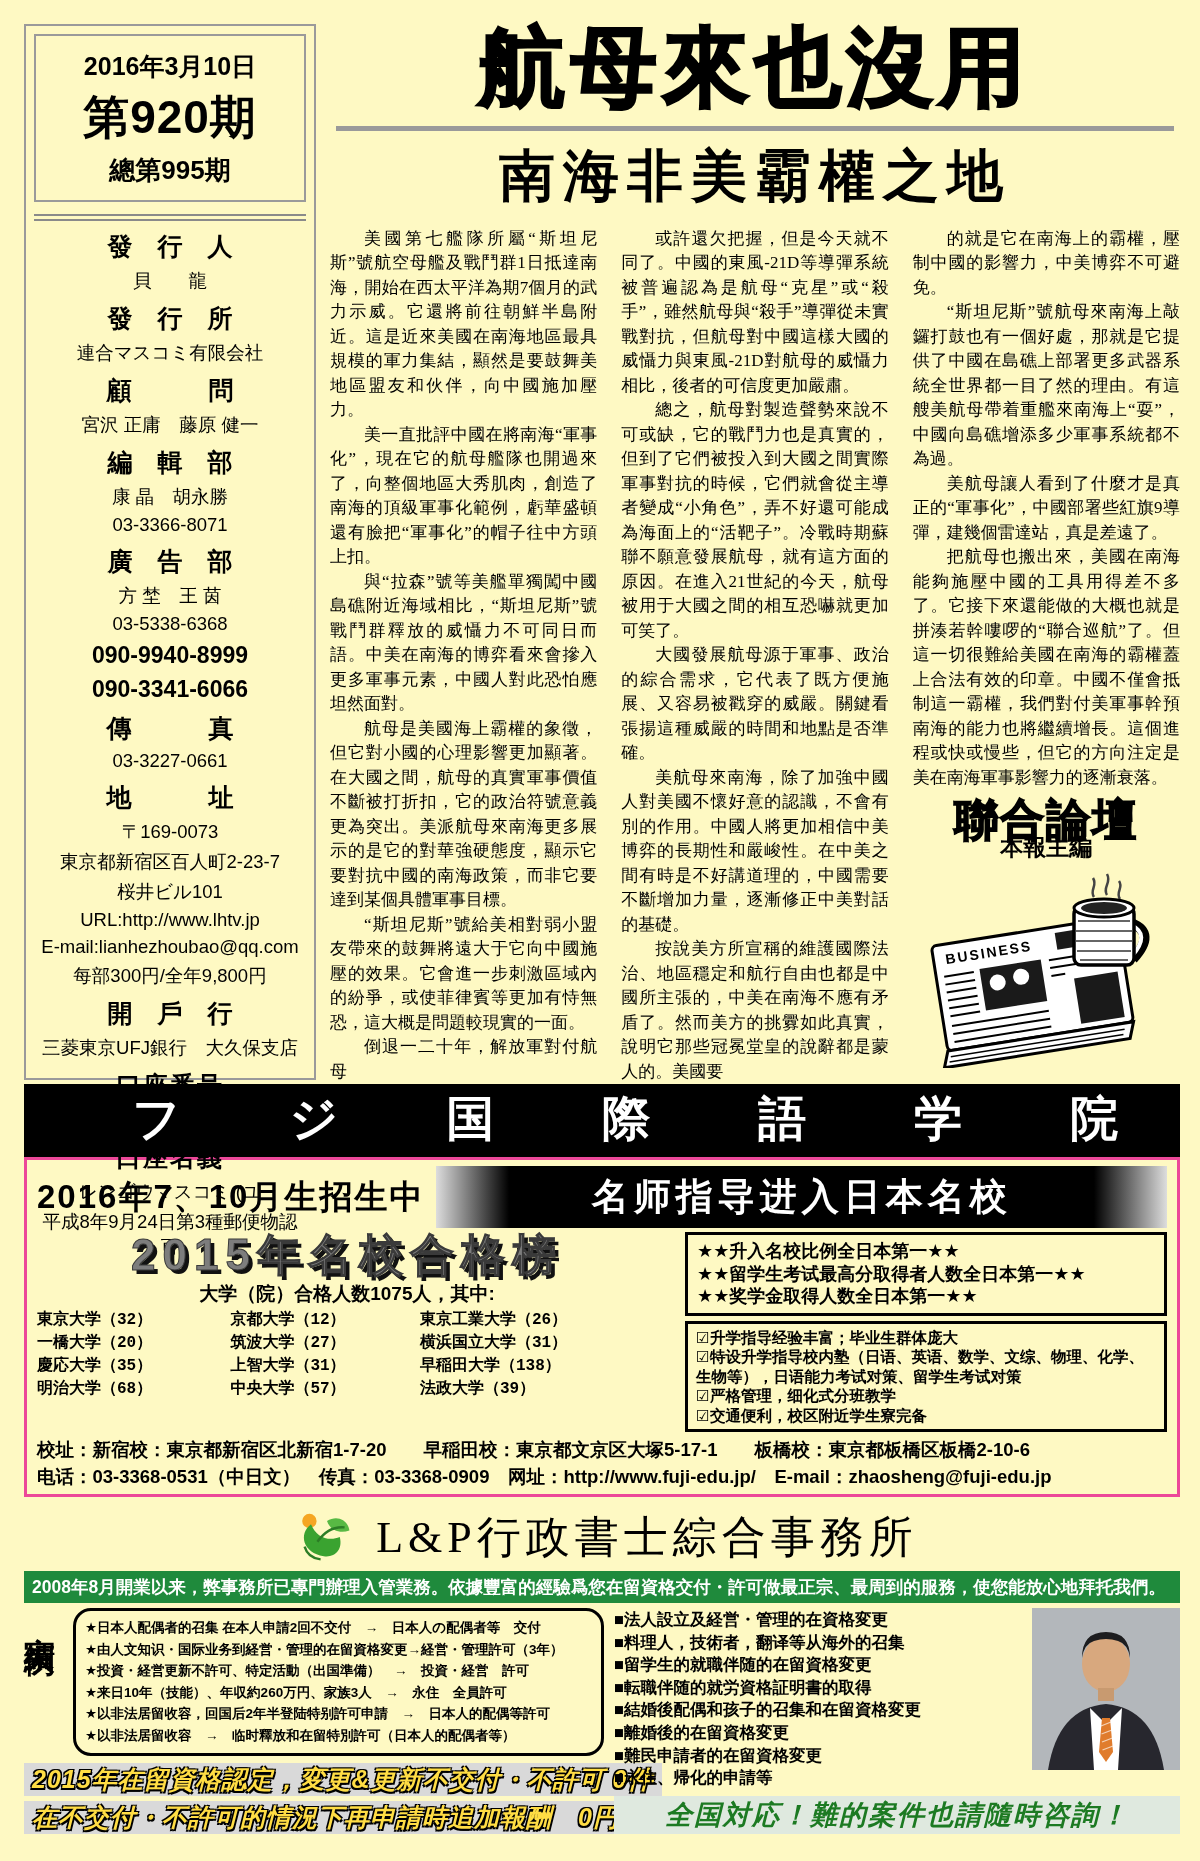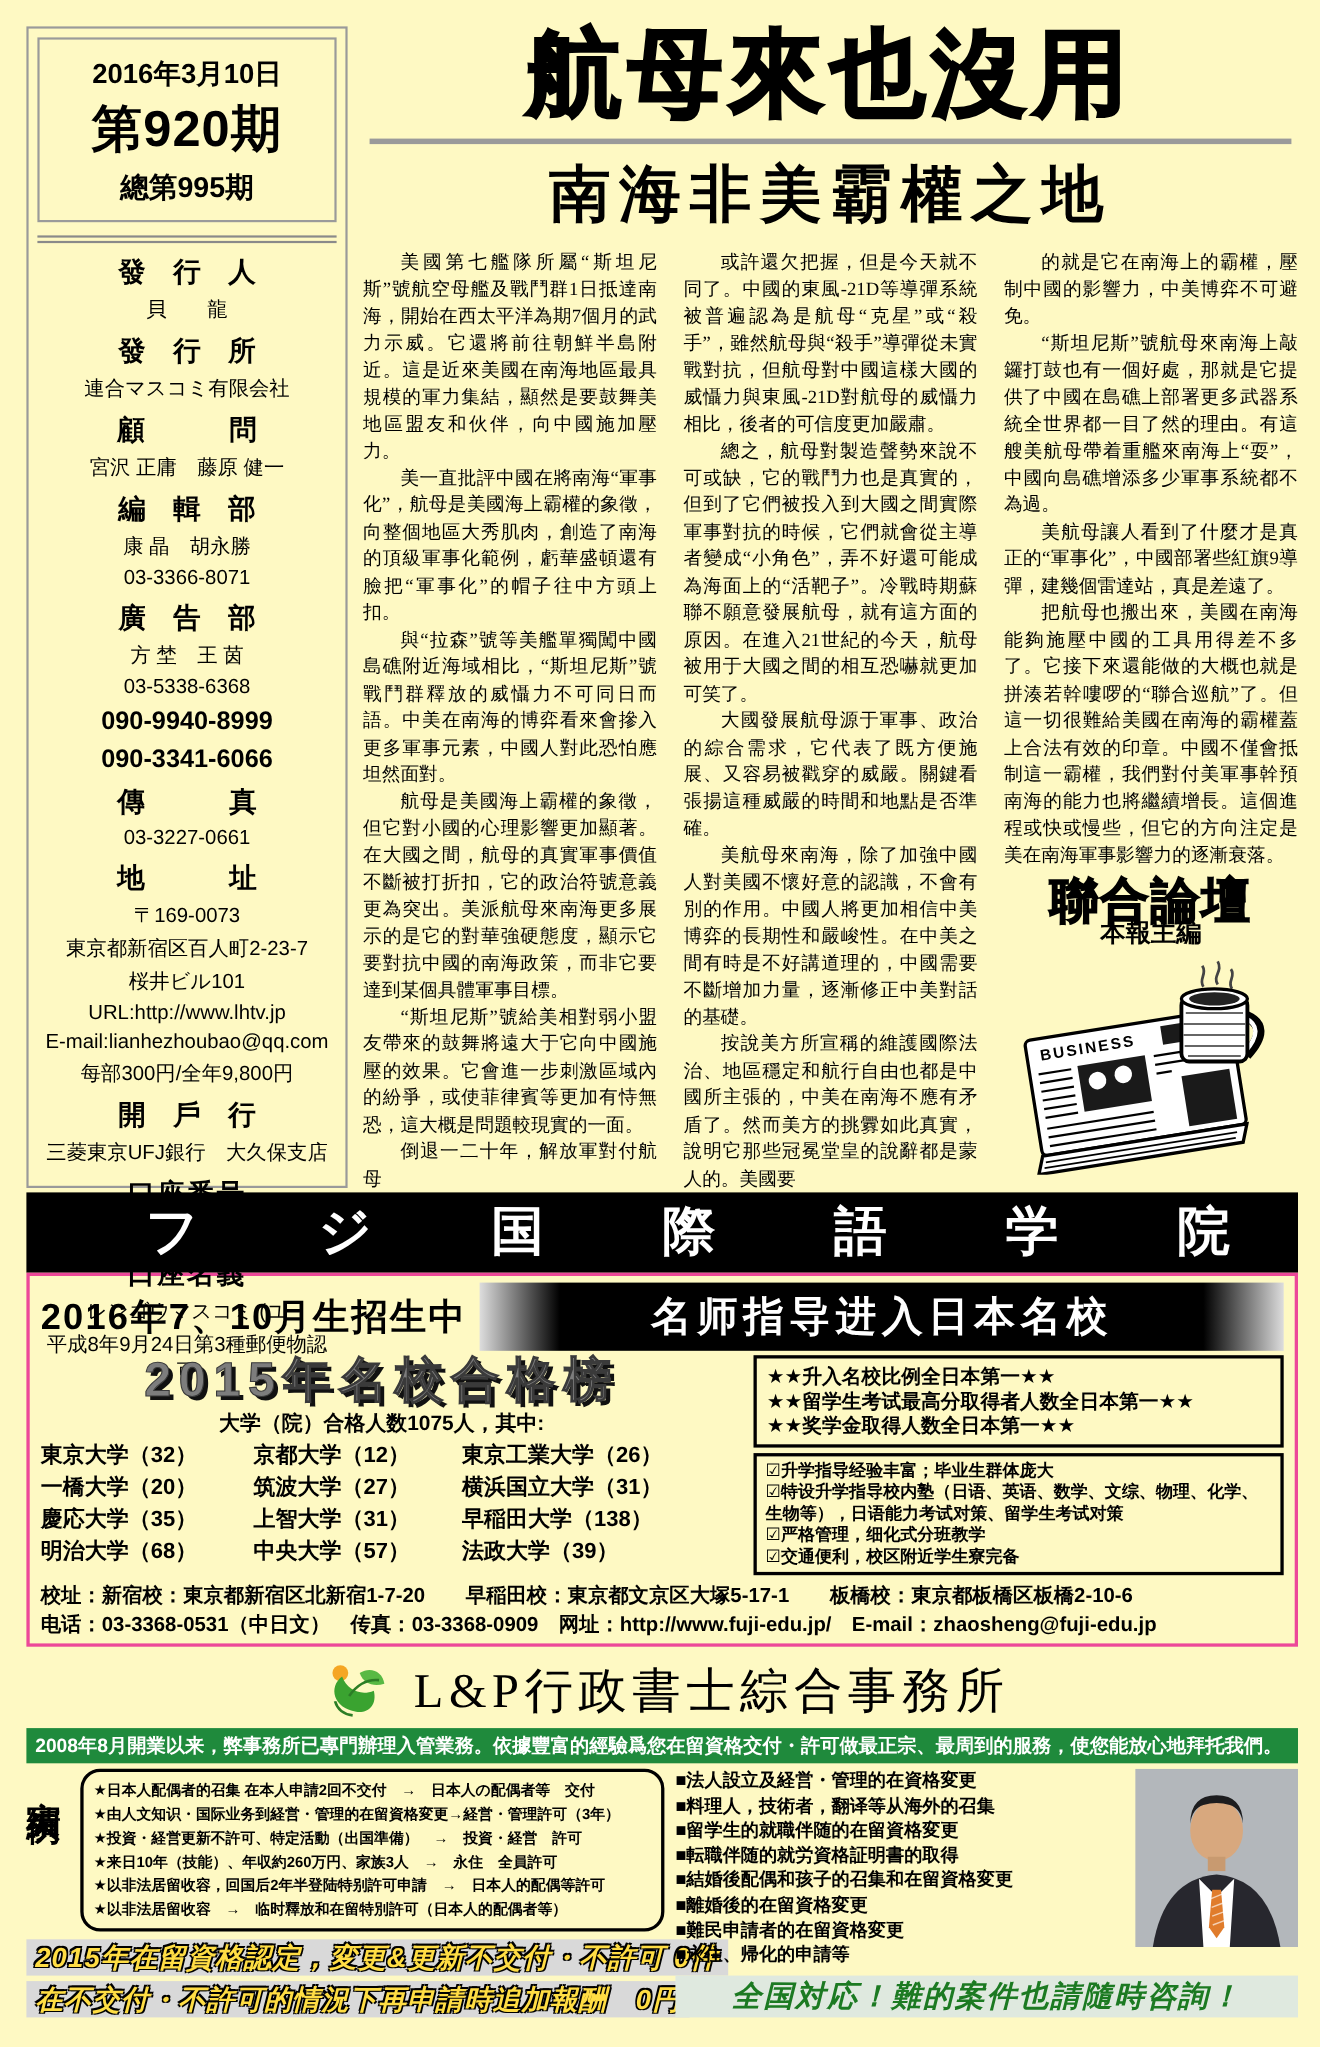--- a/index.html
+++ b/index.html
@@ -47,21 +47,21 @@
   .recruit { font-size:33px; font-weight:900; letter-spacing:2px; line-height:1.16; white-space:nowrap; }
   .slogan-box { flex:1; color:#fff; font-size:37px; font-weight:900; text-align:center; letter-spacing:5px;
                 padding:6px 0; white-space:nowrap; overflow:hidden;
                 background:linear-gradient(90deg,#ddd 0%,#000 10%,#000 90%,#ddd 100%); }
   .fuji-row2 { display:flex; gap:28px; margin-top:4px; }
   .fuji-left { flex:1; min-width:0; }
   .banner2015 { font-size:44px; font-weight:900; color:#7d7d7d; letter-spacing:7px; text-align:center;
                 text-shadow:4px 4px 0 #111; -webkit-text-stroke:1px #3a3a3a; line-height:1.05; }
   .fuji-note { font-size:19px; font-weight:bold; text-align:center; margin:3px 0 2px; }
   .unigrid { display:grid; grid-template-columns:1.02fr 1fr 1.25fr; row-gap:2px;
-             font-family:Liberation Sans, sans-serif; font-weight:bold; font-size:20px; }
+             font-family:Liberation Mono, monospace; font-weight:bold; font-size:16px; }
   .fuji-right { width:482px; flex-shrink:0; }
   .stars-box { border:3px solid #000; padding:5px 9px; font-size:18px; font-weight:900; line-height:1.25; }
   .features-box { border:3px solid #000; padding:4px 8px; font-size:15.5px; font-weight:bold;
                   line-height:1.26; margin-top:5px; }
   .fuji-addr { font-size:18.5px; font-weight:bold; margin-top:5px; white-space:nowrap; }
   .fuji-contact { font-size:18.5px; font-weight:bold; margin-top:2px; white-space:nowrap; }
 
   
   .lp { margin:8px 20px 0 24px; }
   .lp-header { display:flex; align-items:center; justify-content:center; gap:16px; }
@@ -137,21 +137,21 @@
       <div class="m-val">平成8年9月24日第3種郵便物認可</div>
     </aside>
 
     <main class="article">
       <h1 class="headline">航母來也沒用</h1>
       <div class="rule"></div>
       <h2 class="subheadline">南海非美霸權之地</h2>
       <div class="cols">
         <div class="col">
           <p>美國第七艦隊所屬“斯坦尼斯”號航空母艦及戰鬥群1日抵達南海，開始在西太平洋為期7個月的武力示威。它還將前往朝鮮半島附近。這是近來美國在南海地區最具規模的軍力集結，顯然是要鼓舞美地區盟友和伙伴，向中國施加壓力。</p>
-          <p>美一直批評中國在將南海“軍事化”，航母是美國海上霸權的象徵，向整個地區大秀肌肉，創造了南海的頂級軍事化範例，虧華盛頓還有臉把“軍事化”的帽子往中方頭上扣。</p>
+          <p>美一直批評中國在將南海“軍事化”，現在它的航母艦隊也開過來了，向整個地區大秀肌肉，創造了南海的頂級軍事化範例，虧華盛頓還有臉把“軍事化”的帽子往中方頭上扣。</p>
           <p>與“拉森”號等美艦單獨闖中國島礁附近海域相比，“斯坦尼斯”號戰鬥群釋放的威懾力不可同日而語。中美在南海的博弈看來會摻入更多軍事元素，中國人對此恐怕應坦然面對。</p>
           <p>航母是美國海上霸權的象徵，但它對小國的心理影響更加顯著。在大國之間，航母的真實軍事價值不斷被打折扣，它的政治符號意義更為突出。美派航母來南海更多展示的是它的對華強硬態度，顯示它要對抗中國的南海政策，而非它要達到某個具體軍事目標。</p>
           <p>“斯坦尼斯”號給美相對弱小盟友帶來的鼓舞將遠大于它向中國施壓的效果。它會進一步刺激區域內的紛爭，或使菲律賓等更加有恃無恐，這大概是問題較現實的一面。</p>
           <p>倒退一二十年，解放軍對付航母</p>
         </div>
         <div class="col">
           <p>或許還欠把握，但是今天就不同了。中國的東風-21D等導彈系統被普遍認為是航母“克星”或“殺手”，雖然航母與“殺手”導彈從未實戰對抗，但航母對中國這樣大國的威懾力與東風-21D對航母的威懾力相比，後者的可信度更加嚴肅。</p>
           <p>總之，航母對製造聲勢來說不可或缺，它的戰鬥力也是真實的，但到了它們被投入到大國之間實際軍事對抗的時候，它們就會從主導者變成“小角色”，弄不好還可能成為海面上的“活靶子”。冷戰時期蘇聯不願意發展航母，就有這方面的原因。在進入21世紀的今天，航母被用于大國之間的相互恐嚇就更加可笑了。</p>
           <p>大國發展航母源于軍事、政治的綜合需求，它代表了既方便施展、又容易被戳穿的威嚴。關鍵看張揚這種威嚴的時間和地點是否準確。</p>
           <p>美航母來南海，除了加強中國人對美國不懷好意的認識，不會有別的作用。中國人將更加相信中美博弈的長期性和嚴峻性。在中美之間有時是不好講道理的，中國需要不斷增加力量，逐漸修正中美對話的基礎。</p>

